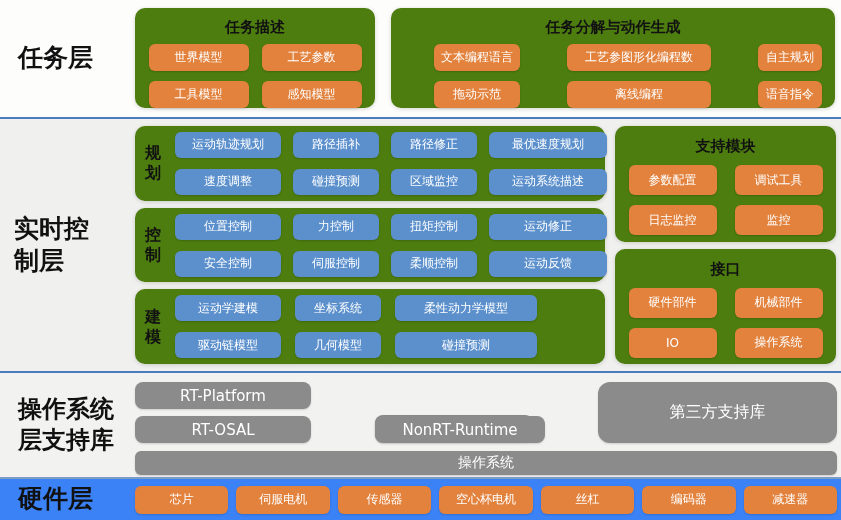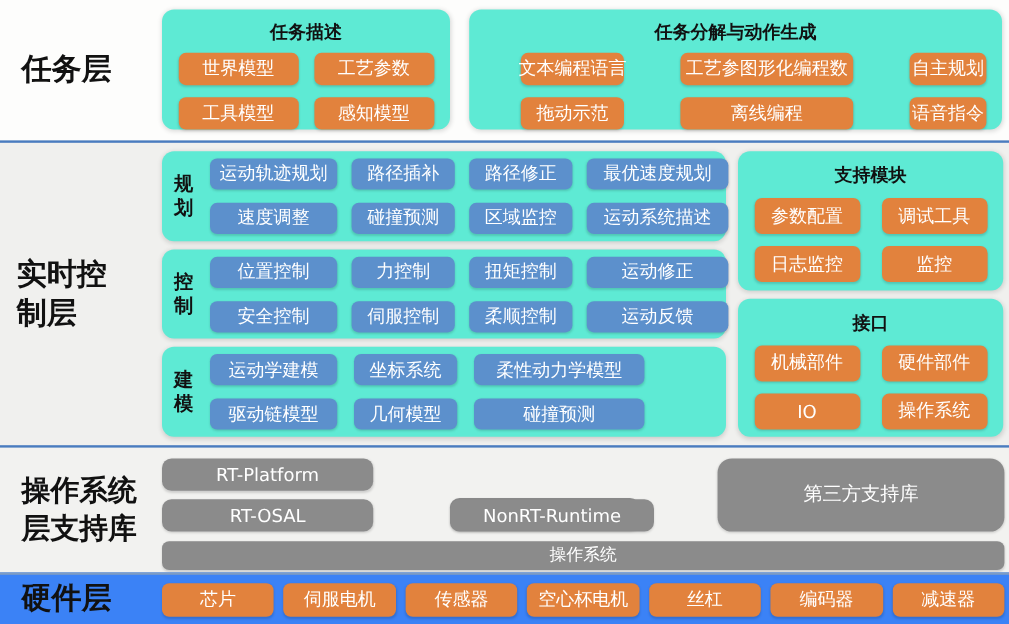--- a/index.html
+++ b/index.html
@@ -12,25 +12,25 @@
   .band-rt   { top:117px; height:254px; background:#f0f0ee; border-top:2px solid #4a7cbf; }
   .band-os   { top:371px; height:106px; background:#f2f2f0; border-top:2px solid #4a7cbf; }
   .band-hw   { top:477px; height:43px;  background:#3b82f6; border-top:2px solid #7d9cc4; }
 
   .layer-label { width:135px; flex:0 0 135px; display:flex; align-items:center; padding-left:18px;
                  font-size:25px; font-weight:bold; color:#111; line-height:1.3; }
   .layer-label.wrap3 { padding-left:14px; }
   .layer-label.wrap3 span { display:block; width:80px; word-break:break-all; }
   .layer-label.wrap4 span { display:block; width:102px; word-break:break-all; font-size:24px; }
 
-  .card { background:#5eead4; border-radius:10px; box-shadow:0 1px 4px rgba(0,0,0,0.16); }
+  .card { background:#4d7c0f; border-radius:10px; box-shadow:0 1px 4px rgba(0,0,0,0.16); }
   .card-title { text-align:center; font-weight:bold; font-size:15px; color:#111; }
 
   .btn { display:flex; align-items:center; justify-content:center; color:#fff;
-         border-radius:6px; font-size:15px; white-space:nowrap; box-shadow:0 1px 2px rgba(0,0,0,0.15); }
+         border-radius:6px; font-size:12px; white-space:nowrap; box-shadow:0 1px 2px rgba(0,0,0,0.15); }
   .orange { background:#E2823D; }
   .blue   { background:#5C90CC; }
   .gray   { background:#8B8B8B; border-radius:8px; }
 
   
   .task-content { flex:1; display:flex; gap:16px; padding:8px 6px 9px 0; }
   .card-task-desc { width:240px; padding-top:5px; }
   .card-task-desc .card-title { margin:5px 0 7px; }
   .grid-task-desc { display:grid; grid-template-columns:100px 100px; gap:10px 13px; justify-content:center; }
   .grid-task-desc .btn { height:27px; }
@@ -158,22 +158,22 @@
         <div class="grid-2col">
           <div class="btn orange">参数配置</div>
           <div class="btn orange">调试工具</div>
           <div class="btn orange">日志监控</div>
           <div class="btn orange">监控</div>
         </div>
       </div>
       <div class="card rt-side-card">
         <div class="card-title">接口</div>
         <div class="grid-2col">
+          <div class="btn orange">硬件部件</div>
           <div class="btn orange">机械部件</div>
-          <div class="btn orange">硬件部件</div>
           <div class="btn orange">IO</div>
           <div class="btn orange">操作系统</div>
         </div>
       </div>
     </div>
   </div>
 
   <div class="band band-os">
     <div class="layer-label wrap4">
       <span>操作系统层支持库</span>

